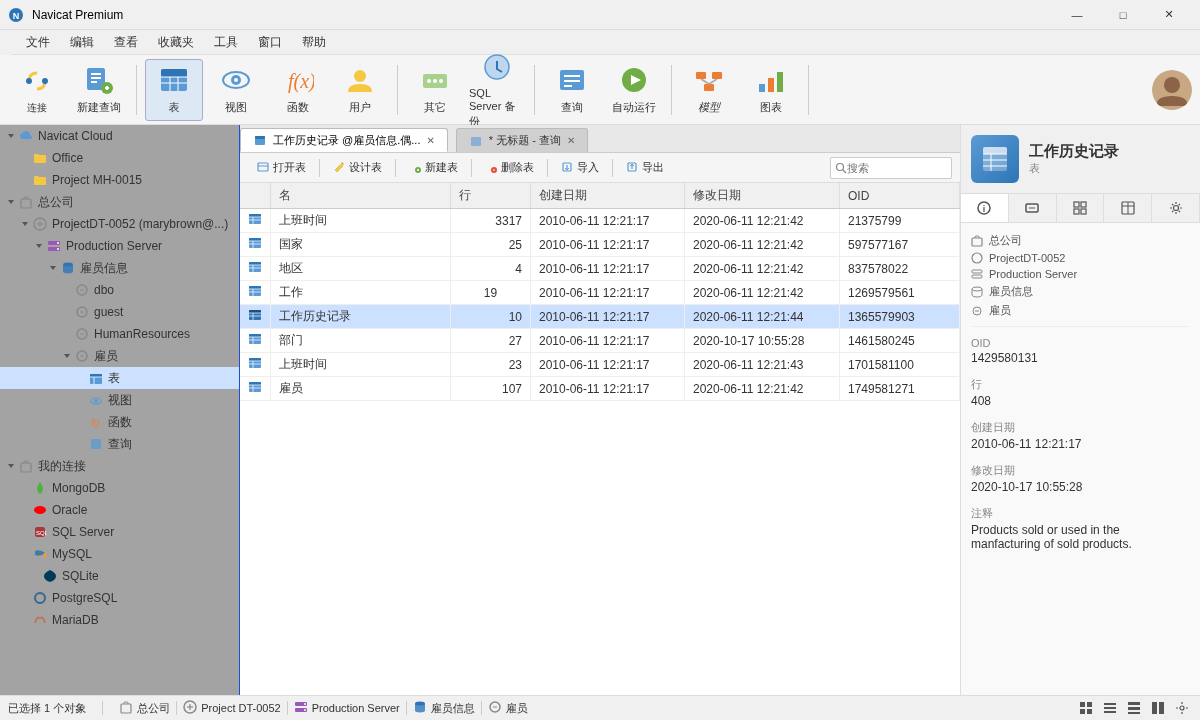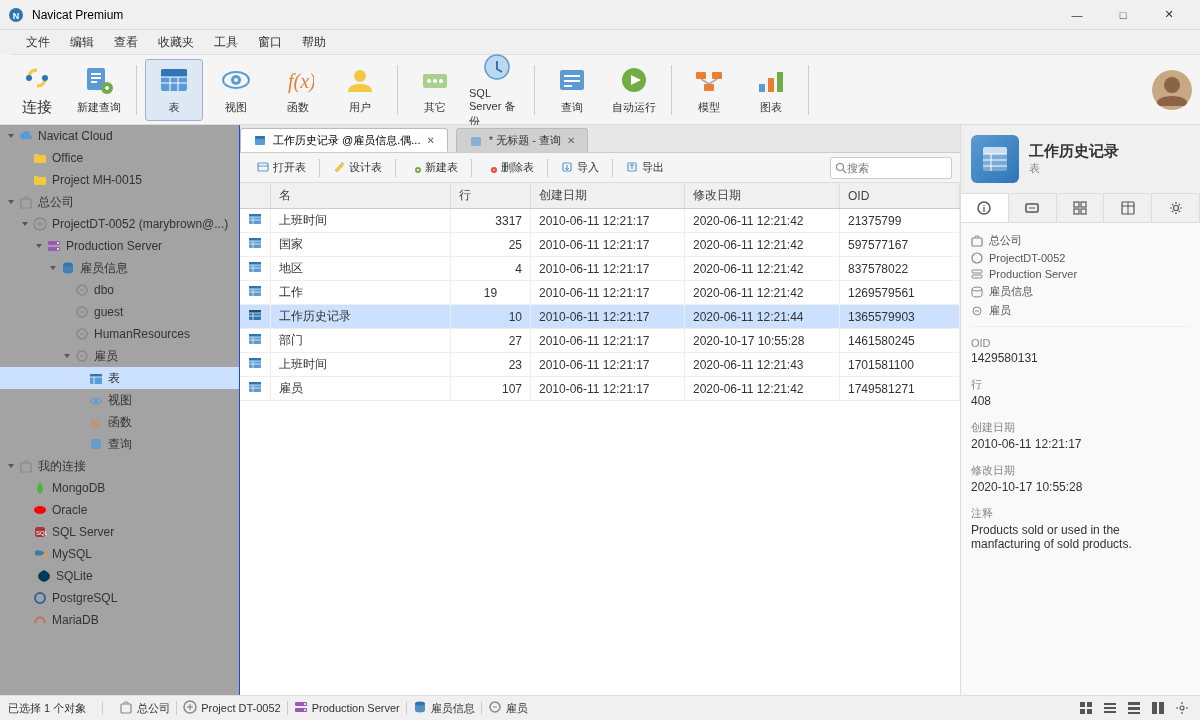--- a/index.html
+++ b/index.html
@@ -115,21 +115,21 @@
 <div id="toolbar">
 <div class="tb-btn" style="flex-direction: column;">
       <div class="tb-icon">
         <svg width="32" height="32" viewBox="0 0 32 32">
           <path d="M8 16 Q8 8 16 8" fill="none" stroke="#f5c842" stroke-width="3"></path>
           <path d="M24 16 Q24 24 16 24" fill="none" stroke="#f5c842" stroke-width="3"></path>
           <circle cx="8" cy="16" r="3" fill="#2e75b6"></circle>
           <circle cx="24" cy="16" r="3" fill="#2e75b6"></circle>
         </svg>
       </div>
-      <span style="font-size:15px;">连接</span>
+      <span style="font-size:10px;">连接</span>
     </div>
     <div class="tb-btn">
       <div class="tb-icon">
         <svg width="32" height="32" viewBox="0 0 32 32">
           <rect x="4" y="4" width="18" height="22" rx="2" fill="#5b9bd5"></rect>
           <line x1="8" y1="10" x2="18" y2="10" stroke="white" stroke-width="2"></line>
           <line x1="8" y1="14" x2="18" y2="14" stroke="white" stroke-width="2"></line>
           <line x1="8" y1="18" x2="14" y2="18" stroke="white" stroke-width="2"></line>
           <circle cx="24" cy="24" r="6" fill="#70ad47"></circle>
           <line x1="22" y1="24" x2="26" y2="24" stroke="white" stroke-width="2"></line>
@@ -225,21 +225,21 @@
     <div class="tb-btn">
       <div class="tb-icon">
         <svg width="32" height="32" viewBox="0 0 32 32">
           <rect x="3" y="8" width="10" height="7" rx="1" fill="#ed7d31"></rect>
           <rect x="19" y="8" width="10" height="7" rx="1" fill="#ed7d31"></rect>
           <rect x="11" y="20" width="10" height="7" rx="1" fill="#ed7d31"></rect>
           <line x1="8" y1="15" x2="16" y2="20" stroke="#a9a9a9" stroke-width="1.5"></line>
           <line x1="24" y1="15" x2="16" y2="20" stroke="#a9a9a9" stroke-width="1.5"></line>
         </svg>
       </div>
-      <span style="font-size:11px;">模型</span>
+      <span style="font-size:11px;font-style:italic;">模型</span>
     </div>
     <div class="tb-btn">
       <div class="tb-icon">
         <svg width="32" height="32" viewBox="0 0 32 32">
           <rect x="4" y="20" width="6" height="8" fill="#5b9bd5"></rect>
           <rect x="13" y="14" width="6" height="14" fill="#ed7d31"></rect>
           <rect x="22" y="8" width="6" height="20" fill="#70ad47"></rect>
         </svg>
       </div>
       <span style="font-size:11px;">图表</span>
@@ -500,21 +500,21 @@
           <span style="width:10px;display:inline-block;"></span>
         </span>
     <span class="tree-icon">
           <svg width="14" height="14" viewBox="0 0 14 14">
             <path d="M2 4 Q7 2 12 6 Q7 10 2 8 Z" fill="#4479a1"></path>
             <path d="M12 6 L12 11" stroke="#f89820" stroke-width="2"></path>
           </svg>
         </span>
     <span class="tree-label">MySQL</span>
   </div>
-      <div class="tree-item" style="padding-left: 22px;">
+      <div class="tree-item" style="padding-left: 28px;">
     <span class="tree-arrow">
           <span style="width:10px;display:inline-block;"></span>
         </span>
     <span class="tree-icon">
           <svg width="14" height="14" viewBox="0 0 14 14">
             <path d="M7 1 Q13 4 13 7 Q13 11 7 13 Q1 11 1 7 Q1 4 7 1 Z" fill="#003b57"></path>
           </svg>
         </span>
     <span class="tree-label">SQLite</span>
   </div>

